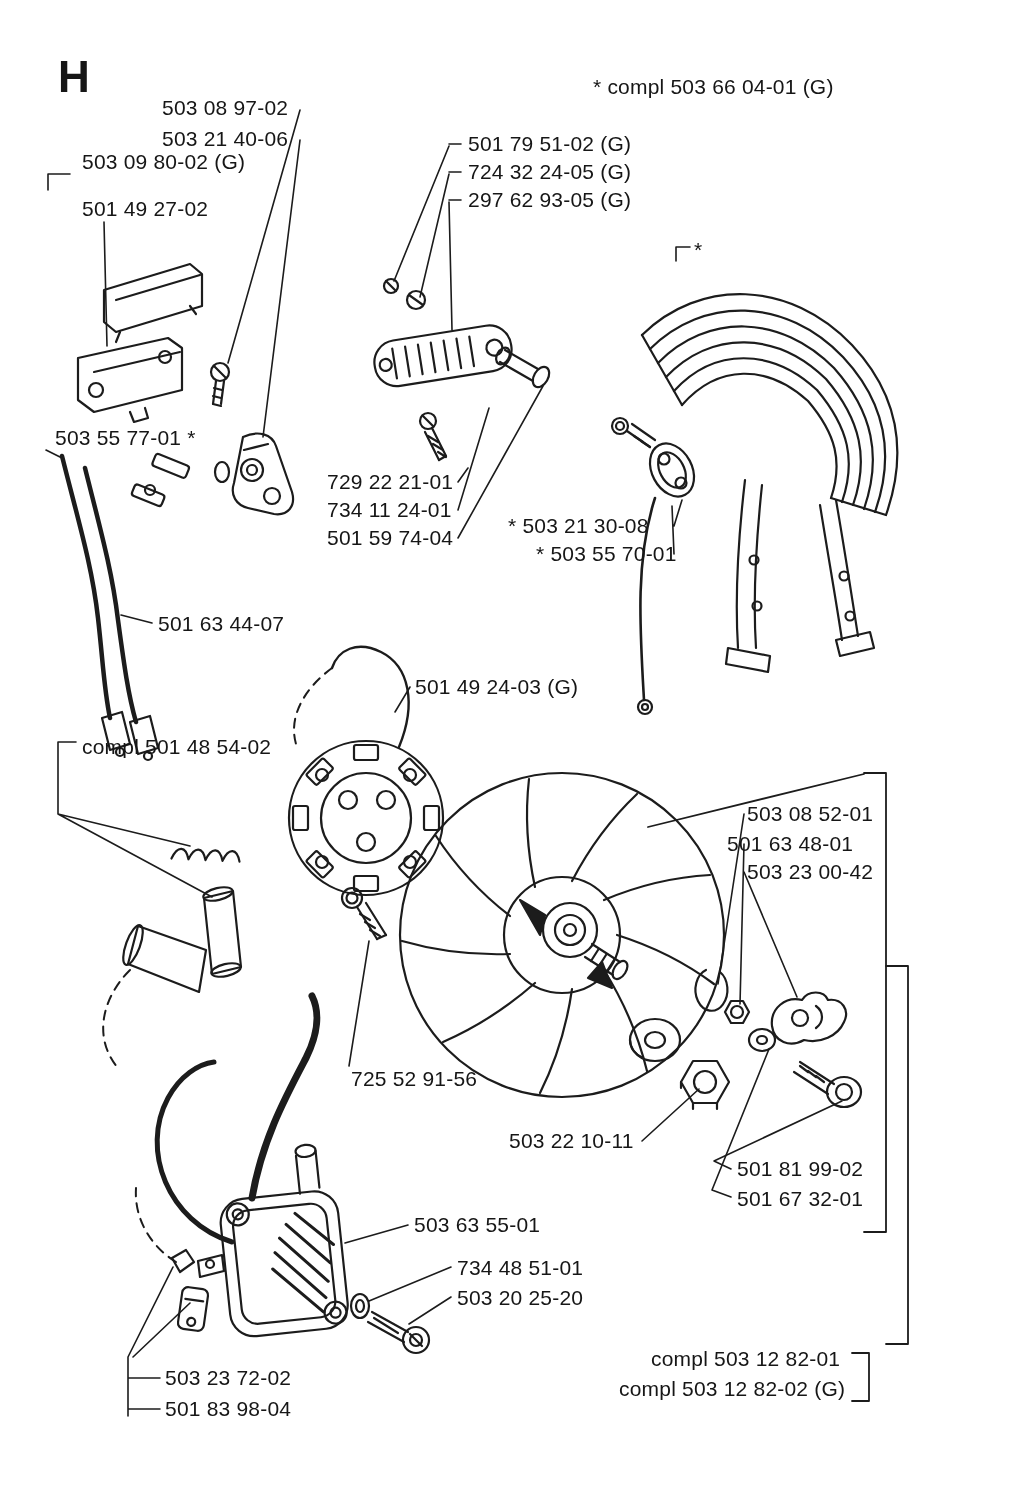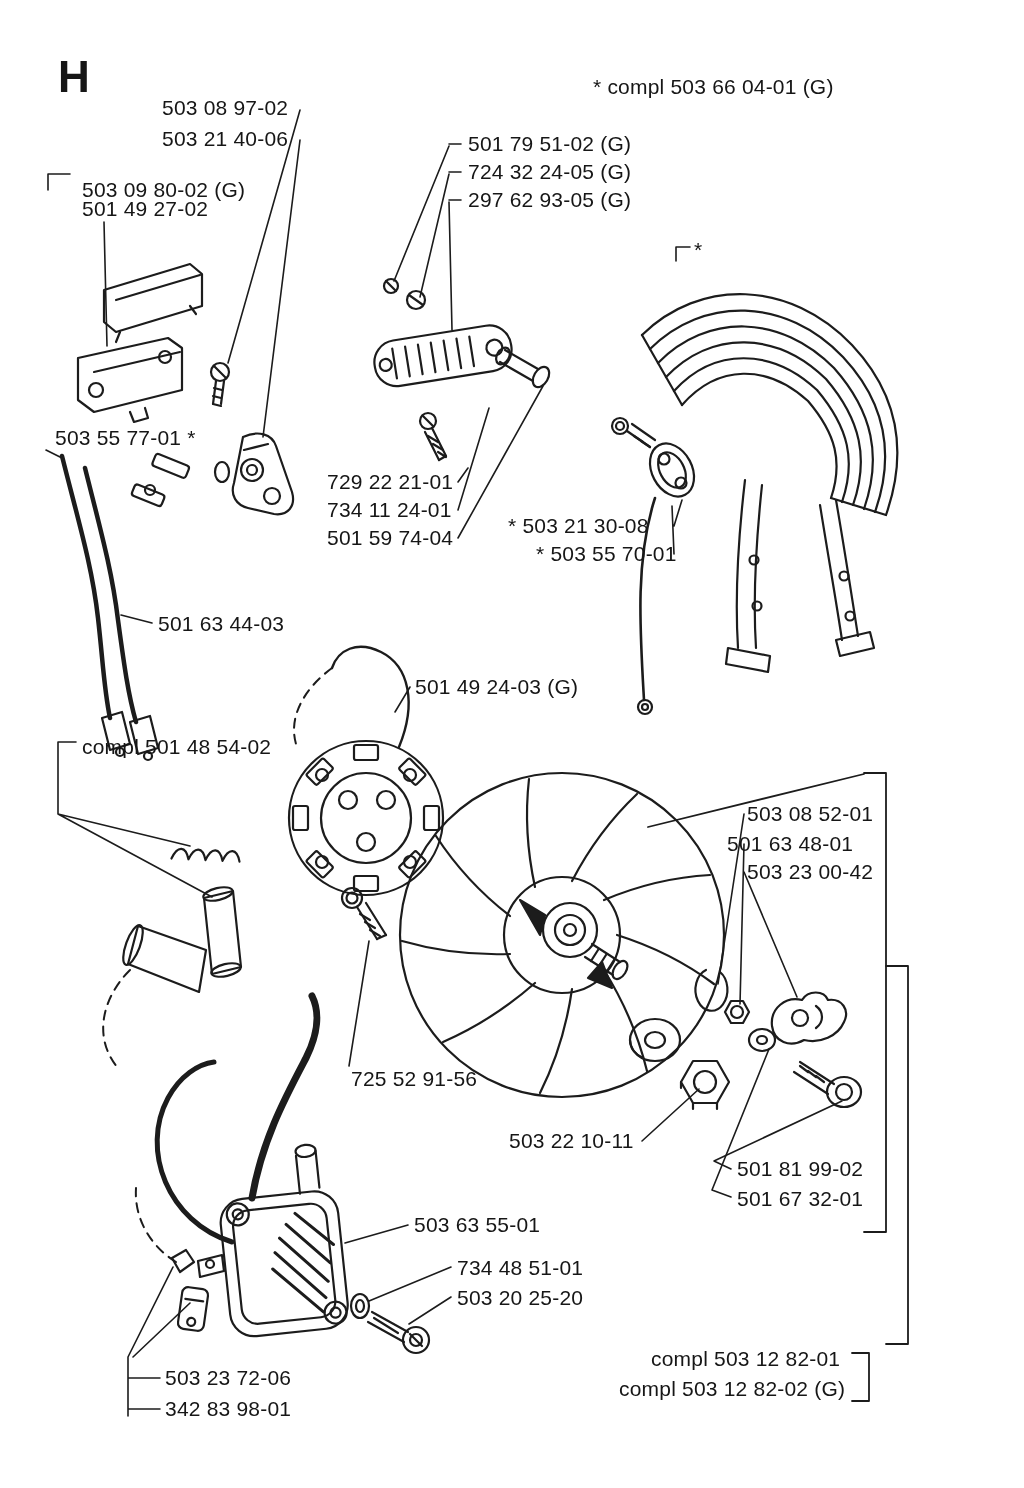--- a/index.html
+++ b/index.html
@@ -294,39 +294,39 @@
   </svg>
 
   <div class="labels">
     <div class="lbl section" style="left:58px;top:55px">H</div>
 
     <div class="lbl" style="left:593px;top:75px">* compl 503 66 04-01 (G)</div>
 
     <div class="lbl" style="left:162px;top:96px">503 08 97-02</div>
     <div class="lbl" style="left:162px;top:127px">503 21 40-06</div>
 
-    <div class="lbl" style="left:82px;top:178px">503 09 80-02 (G)</div>
+    <div class="lbl" style="left:82px;top:150px">503 09 80-02 (G)</div>
     <div class="lbl" style="left:82px;top:197px">501 49 27-02</div>
 
     <div class="lbl" style="left:468px;top:132px">501 79 51-02 (G)</div>
     <div class="lbl" style="left:468px;top:160px">724 32 24-05 (G)</div>
     <div class="lbl" style="left:468px;top:188px">297 62 93-05 (G)</div>
 
     <div class="lbl" style="left:694px;top:238px">*</div>
 
     <div class="lbl" style="left:55px;top:426px">503 55 77-01 *</div>
 
     <div class="lbl" style="left:327px;top:470px">729 22 21-01</div>
     <div class="lbl" style="left:327px;top:498px">734 11 24-01</div>
     <div class="lbl" style="left:327px;top:526px">501 59 74-04</div>
 
     <div class="lbl" style="left:508px;top:514px">* 503 21 30-08</div>
     <div class="lbl" style="left:536px;top:542px">* 503 55 70-01</div>
 
-    <div class="lbl" style="left:158px;top:612px">501 63 44-03</div>
+    <div class="lbl" style="left:158px;top:612px">501 63 44-07</div>
 
     <div class="lbl" style="left:415px;top:675px">501 49 24-03 (G)</div>
 
     <div class="lbl" style="left:82px;top:735px">compl 501 48 54-02</div>
 
     <div class="lbl" style="left:747px;top:802px">503 08 52-01</div>
     <div class="lbl" style="left:727px;top:832px">501 63 48-01</div>
     <div class="lbl" style="left:747px;top:860px">503 23 00-42</div>
 
     <div class="lbl" style="left:351px;top:1067px">725 52 91-56</div>
@@ -334,20 +334,20 @@
     <div class="lbl" style="left:509px;top:1129px">503 22 10-11</div>
 
     <div class="lbl" style="left:737px;top:1157px">501 81 99-02</div>
     <div class="lbl" style="left:737px;top:1187px">501 67 32-01</div>
 
     <div class="lbl" style="left:414px;top:1213px">503 63 55-01</div>
 
     <div class="lbl" style="left:457px;top:1256px">734 48 51-01</div>
     <div class="lbl" style="left:457px;top:1286px">503 20 25-20</div>
 
-    <div class="lbl" style="left:165px;top:1366px">503 23 72-06</div>
-    <div class="lbl" style="left:165px;top:1397px">342 83 98-01</div>
+    <div class="lbl" style="left:165px;top:1366px">503 23 72-02</div>
+    <div class="lbl" style="left:165px;top:1397px">501 83 98-04</div>
 
     <div class="lbl" style="left:651px;top:1347px">compl 503 12 82-01</div>
     <div class="lbl" style="left:619px;top:1377px">compl 503 12 82-02 (G)</div>
   </div>
 
 </div>
 
 </body></html>

